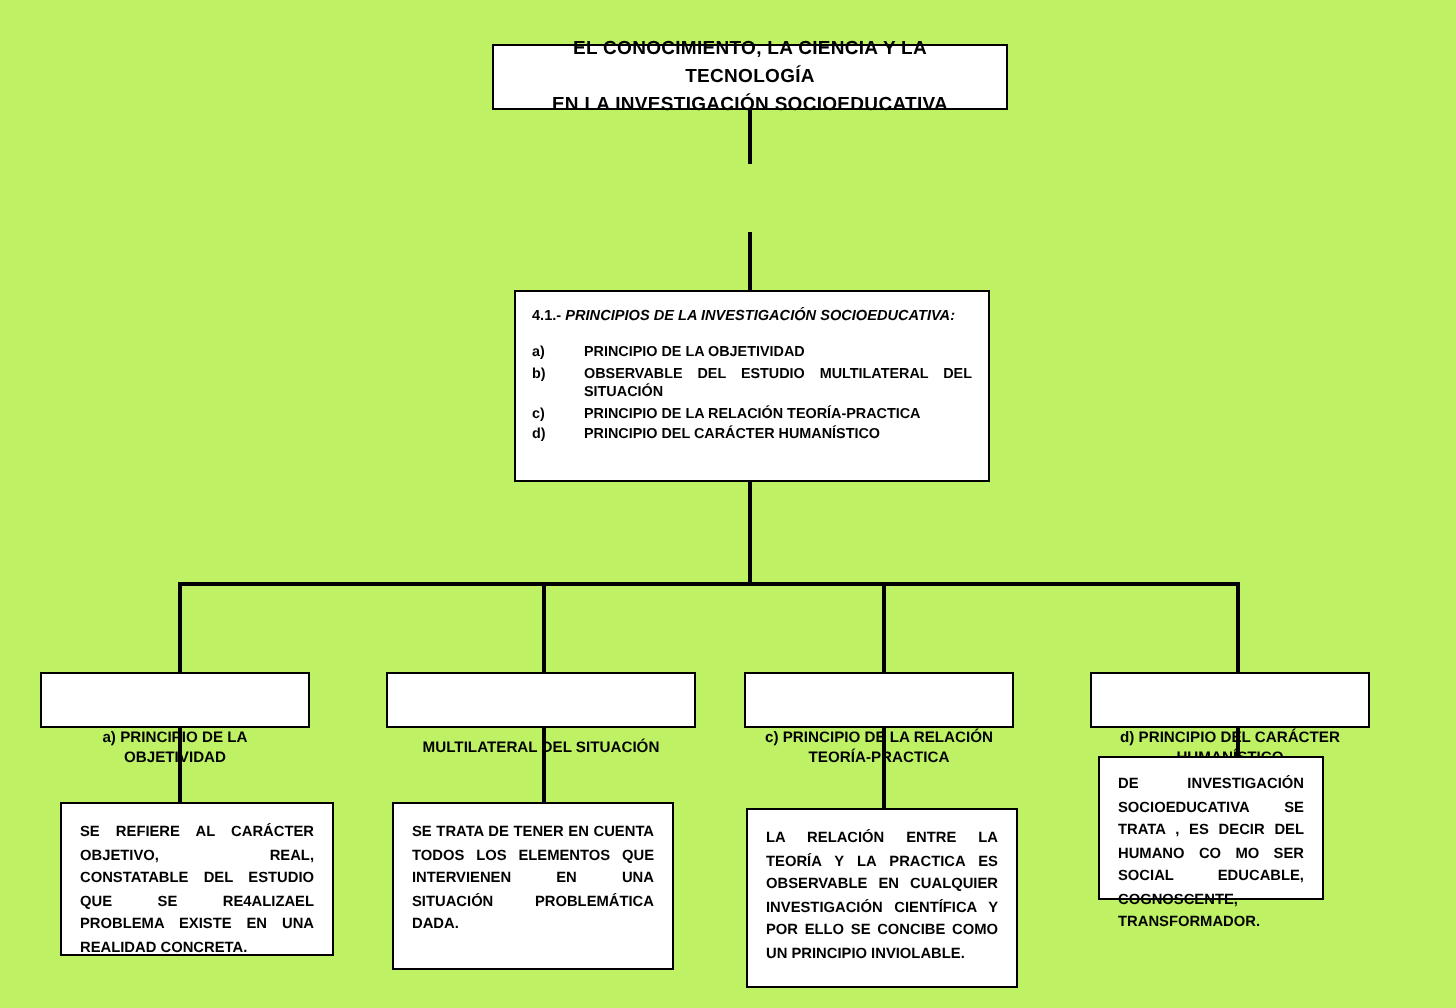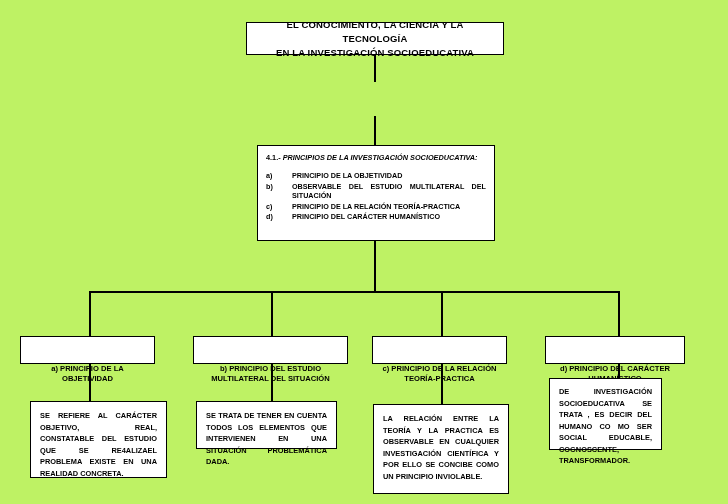--- a/index.html
+++ b/index.html
@@ -126,21 +126,21 @@
     line-height: 11.5px;
   }
   .col-body p {
     margin: 0;
     text-align: justify;
     text-align-last: left;
     font-weight: bold;
   }
 
   #body-a { left: 30px;  top: 401px; width: 137px; height: 77px; }
-  #body-b { left: 196px; top: 401px; width: 141px; height: 48px; }
+  #body-b { left: 196px; top: 401px; width: 141px; height: 84px; }
   #body-c { left: 373px; top: 404px; width: 136px; height: 90px; }
   #body-d { left: 549px; top: 378px; width: 113px; height: 72px; }
 
   #body-d .inner { padding-top: 7px; }
 </style>
 </head>
 <body>
 
 <div id="canvas">
 
@@ -205,21 +205,20 @@
 
   <div class="box col-head" id="head-a">
     <div class="inner">
       <div>a) PRINCIPIO DE LA</div>
       <div>OBJETIVIDAD</div>
     </div>
   </div>
 
   <div class="box col-head" id="head-b">
     <div class="inner">
-      <div>b) PRINCIPIO DEL ESTUDIO</div>
       <div>MULTILATERAL DEL SITUACIÓN</div>
     </div>
   </div>
 
   <div class="box col-head" id="head-d">
     <div class="inner">
       <div>d)  PRINCIPIO DEL CARÁCTER</div>
       <div>HUMANÍSTICO</div>
     </div>
   </div>

